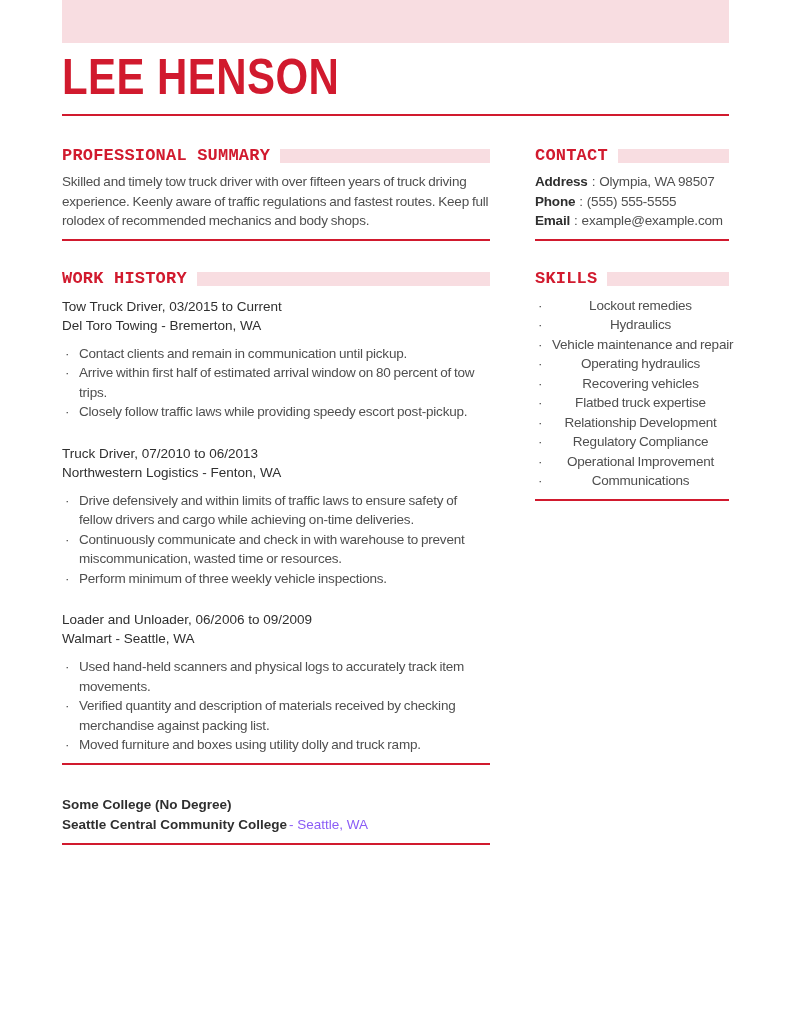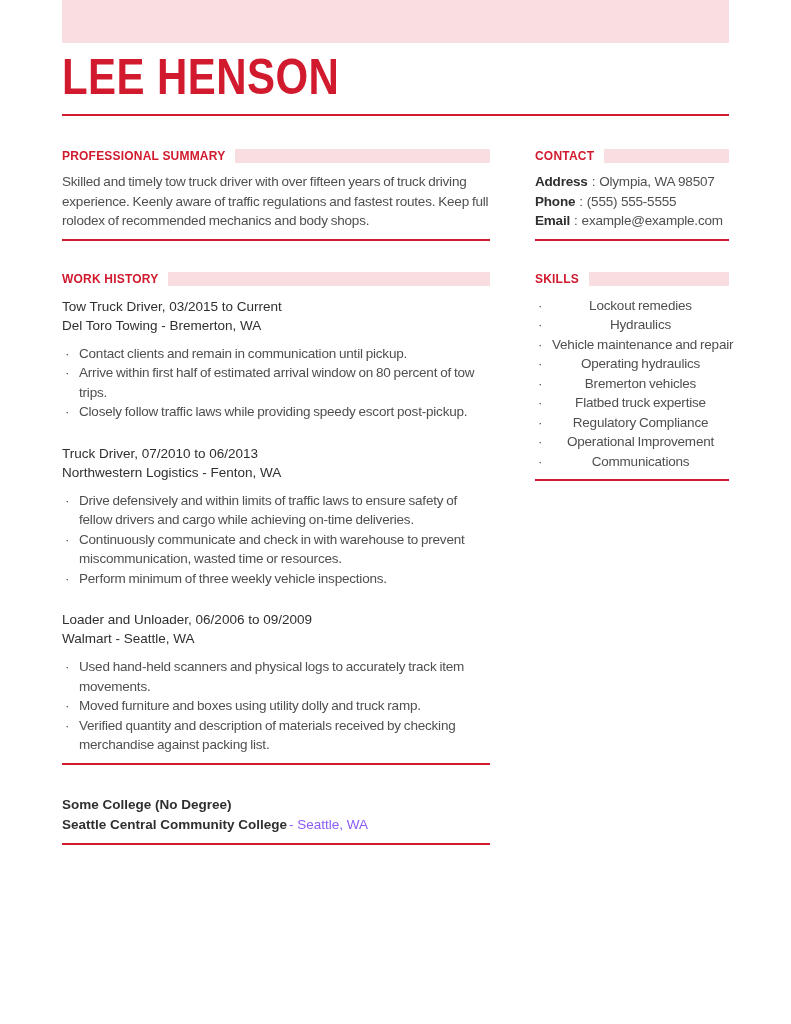--- a/index.html
+++ b/index.html
@@ -53,24 +53,25 @@
   }
   .sec:last-child { margin-bottom: 0; }
   .sec-head {
     display: flex;
     align-items: center;
     margin-bottom: 8px;
   }
   .sec-title {
     color: #d11a2e;
     font-weight: bold;
-    font-size: 12px;
+    font-size: 17px;
     line-height: 16px;
     letter-spacing: 0.2px;
     white-space: nowrap;
+    font-family: Liberation Mono, monospace;
   }
   .sec-bar {
     flex: 1;
     height: 14px;
     background: #f8dde1;
     margin-left: 10px;
   }
 
   .body-text {
     margin: 2px 0 0 0;
@@ -179,22 +180,22 @@
             <li>Continuously communicate and check in with warehouse to prevent miscommunication, wasted time or resources.</li>
             <li>Perform minimum of three weekly vehicle inspections.</li>
           </ul>
         </div>
 
         <div class="job">
           <div class="job-title">Loader and Unloader, 06/2006 to 09/2009</div>
           <div class="job-employer">Walmart - Seattle, WA</div>
           <ul class="bullets">
             <li>Used hand-held scanners and physical logs to accurately track item movements.</li>
+            <li>Verified quantity and description of materials received by checking merchandise against packing list.</li>
             <li>Moved furniture and boxes using utility dolly and truck ramp.</li>
-            <li>Verified quantity and description of materials received by checking merchandise against packing list.</li>
           </ul>
         </div>
       </section>
 
       <section class="sec">
         <div class="edu-degree">Some College (No Degree)</div>
         <div class="edu-school-line">
           <span class="edu-school">Seattle Central Community College</span><span class="edu-loc">- Seattle, WA</span>
         </div>
       </section>
@@ -222,22 +223,23 @@
       <section class="sec">
         <div class="sec-head">
           <span class="sec-title">SKILLS</span>
           <span class="sec-bar"></span>
         </div>
         <ul class="bullets nowrap">
           <li>Lockout remedies</li>
           <li>Hydraulics</li>
           <li>Vehicle maintenance and repair</li>
           <li>Operating hydraulics</li>
-          <li>Bremerton vehicles</li>
+          <li>Recovering vehicles</li>
           <li>Flatbed truck expertise</li>
+          <li>Relationship Development</li>
           <li>Regulatory Compliance</li>
           <li>Operational Improvement</li>
           <li>Communications</li>
         </ul>
       </section>
 
     </div>
 
   </div>
 

